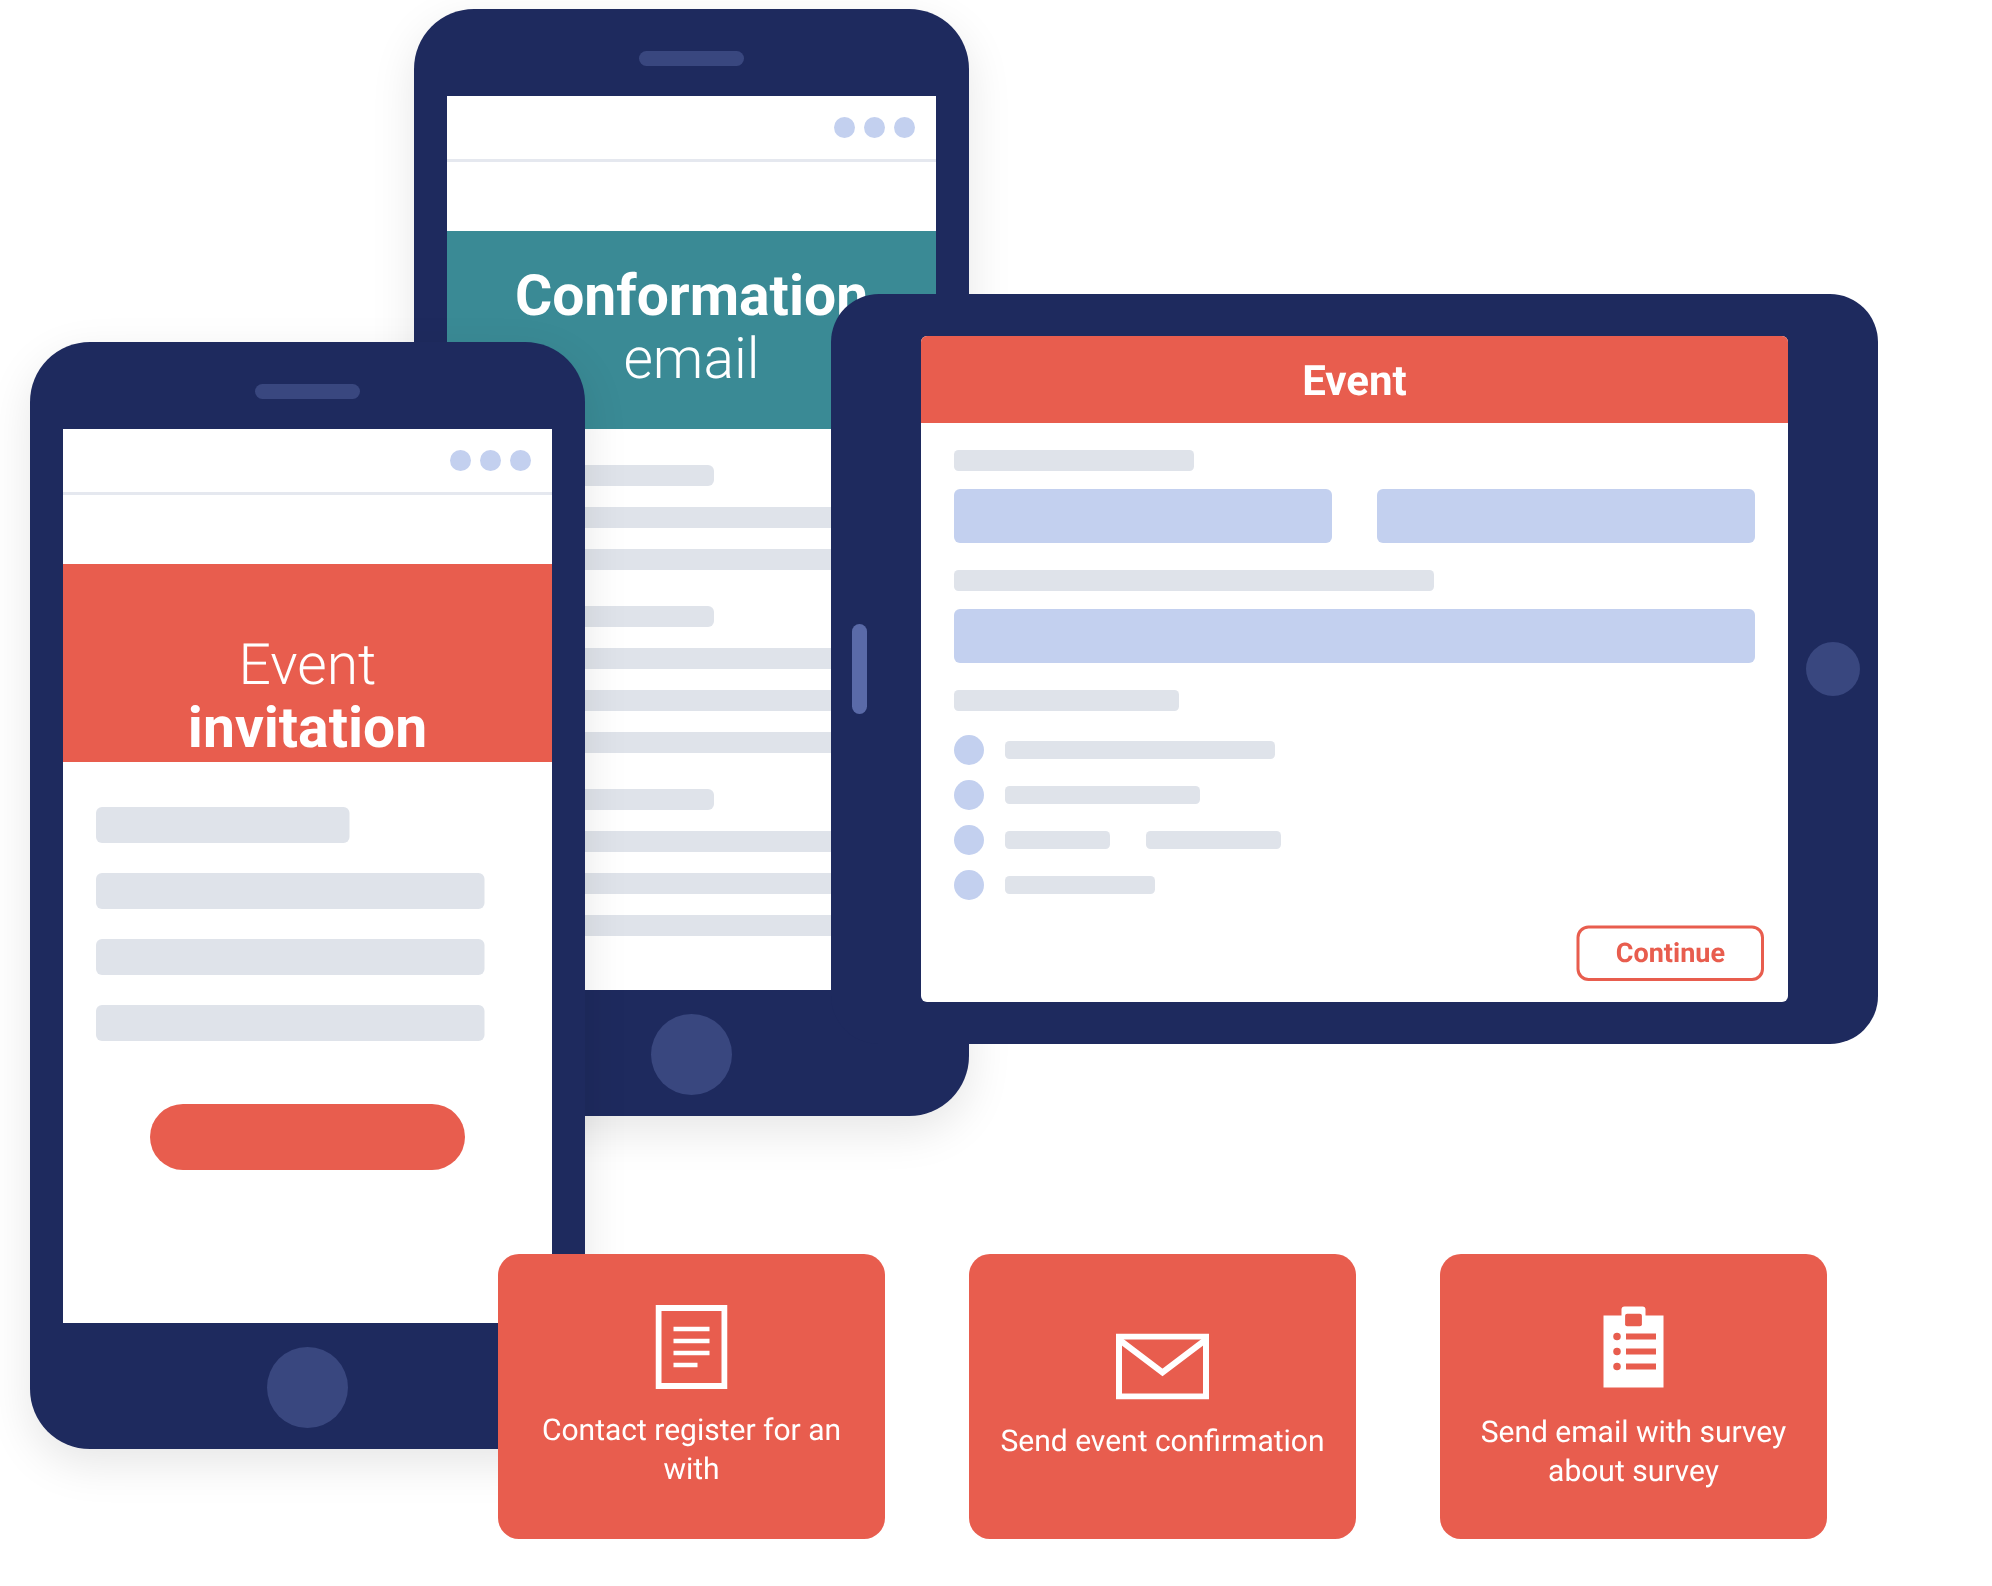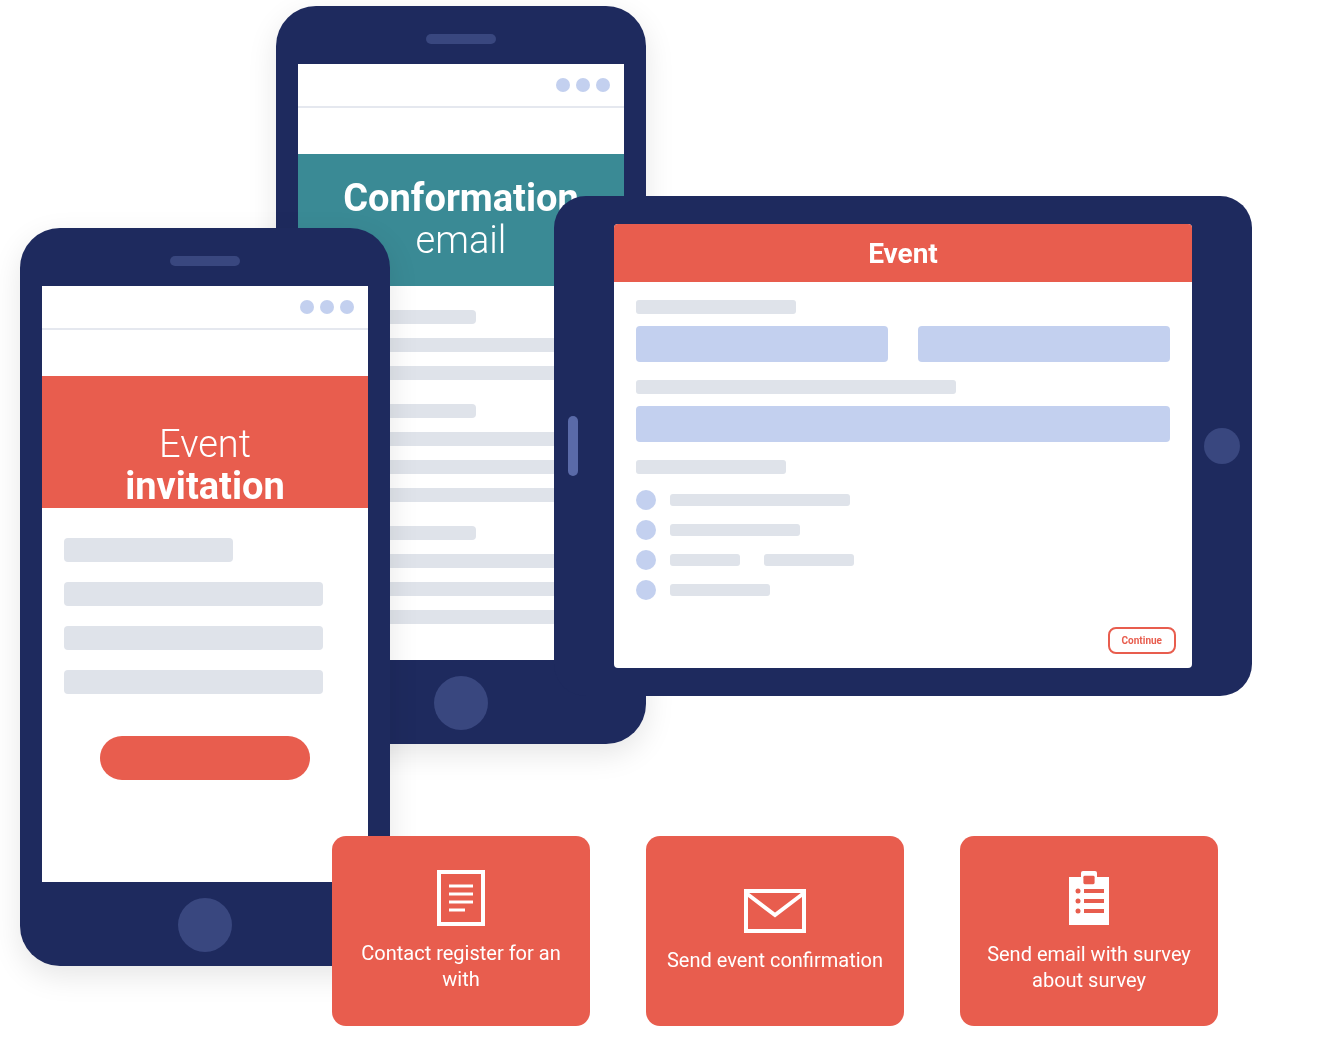--- a/index.html
+++ b/index.html
@@ -127,22 +127,22 @@
   .t-row { display: flex; gap: 30px; margin-bottom: 18px; }
   .t-inputblock { flex: 1; height: 36px; background: #c3d0ef; border-radius: 4px; }
   .t-inputwide { height: 36px; background: #c3d0ef; border-radius: 4px; margin-bottom: 18px; }
   .t-radio-row { display: flex; align-items: center; gap: 14px; margin-bottom: 10px; }
   .t-radio { width: 20px; height: 20px; border-radius: 50%; background: #c3d0ef; }
   .t-radio-line { height: 12px; background: #dfe3ea; border-radius: 3px; }
   .t-continue {
     position: absolute; right: 16px; bottom: 14px;
     border: 2px solid #e85d4e;
     color: #e85d4e;
-    font-size: 10px; font-weight: 700;
-    padding: 6px 12px;
+    font-size: 18px; font-weight: 700;
+    padding: 6px 24px;
     border-radius: 8px;
     background: #fff;
   }
 
   
   .flow {
     position: absolute;
     left: 332px; top: 836px;
     display: flex; align-items: center;
     z-index: 4;

